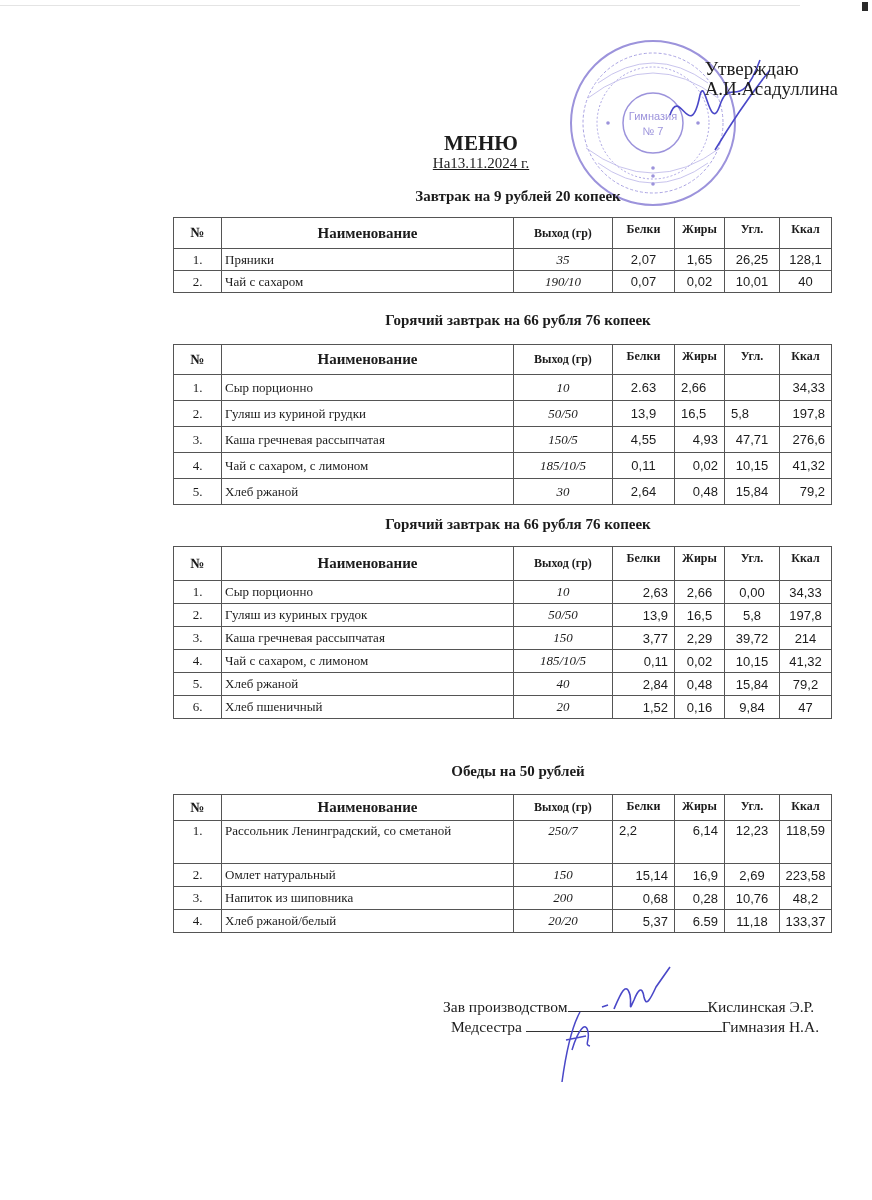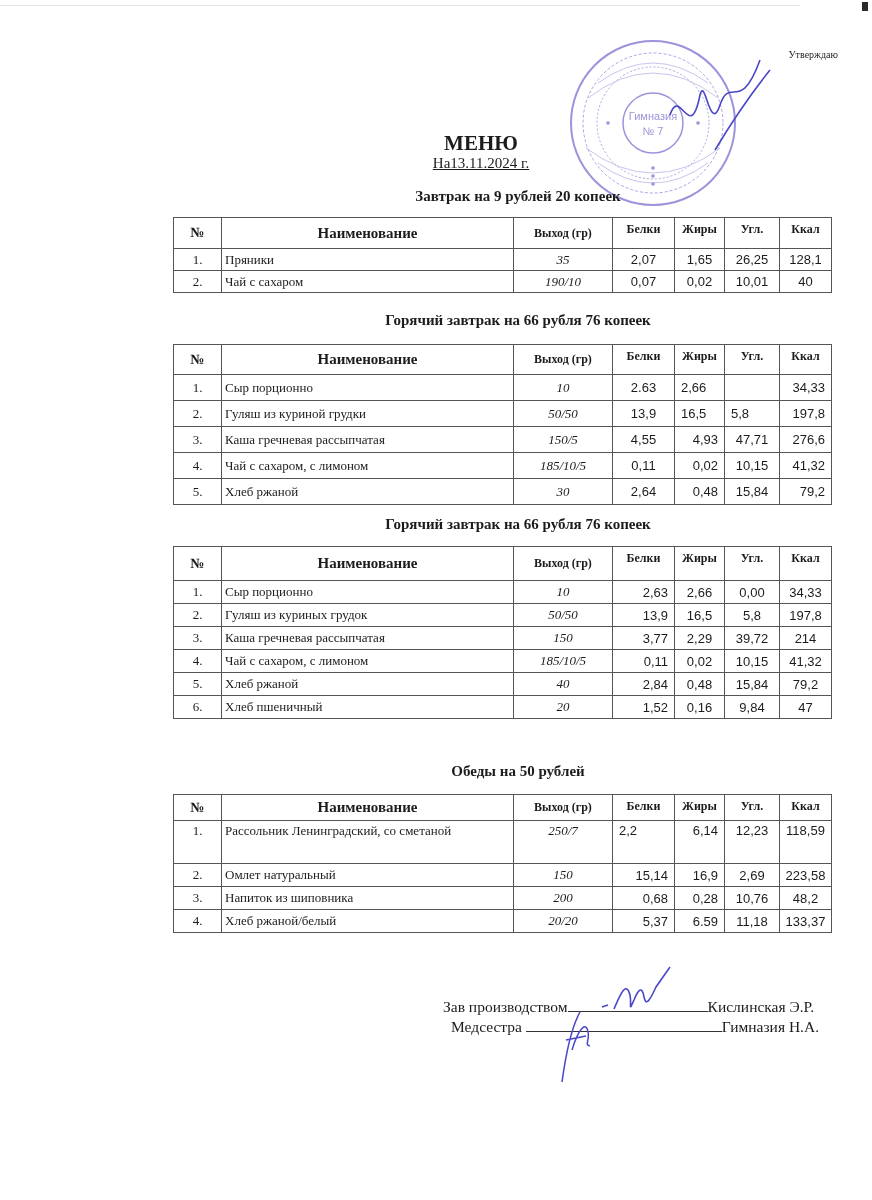--- a/index.html
+++ b/index.html
@@ -3,21 +3,21 @@
 <meta charset="utf-8">
 <style>
   html, body { margin: 0; padding: 0; }
   body {
     width: 872px; height: 1200px; position: relative; overflow: hidden;
     background: #ffffff; color: #1c1c1c;
     font-family: "Liberation Serif", "DejaVu Serif", serif;
   }
   .scan-line { position: absolute; left: 0; top: 5px; width: 800px; height: 1px; background: #e4e4e4; }
   .corner-mark { position: absolute; right: 4px; top: 2px; width: 6px; height: 9px; background: #2a2a2a; }
-  .approve { position: absolute; right: 34px; top: 45px; text-align: left; font-size: 10px; line-height: 20px; }
+  .approve { position: absolute; right: 34px; top: 59px; text-align: left; font-size: 19px; line-height: 20px; }
   .approve div { white-space: nowrap; }
   .stamp { position: absolute; left: 568px; top: 38px; width: 170px; height: 170px; opacity: 0.75; }
   .sig-director { position: absolute; left: 660px; top: 55px; width: 120px; height: 110px; }
   .title-block { position: absolute; left: 0; width: 100%; text-align: center; }
   .menu-title { top: 131px; font-weight: bold; font-size: 21px; left: 45px; }
   .menu-date { top: 155px; font-size: 15px; left: 45px; text-decoration: underline; }
   .section-title { font-weight: bold; font-size: 15px; left: 82px; }
   table.menu {
     position: absolute; left: 173px; width: 658px;
     border-collapse: collapse; table-layout: fixed;
@@ -74,20 +74,21 @@
       <circle cx="130" cy="85" r="1.8"></circle>
     </g>
 </svg>
 
 <svg class="sig-director" viewBox="0 0 120 110">
   <path d="M10 60 C20 30, 30 90, 40 40 C45 20, 50 80, 60 50 C70 20, 80 60, 100 5 M55 95 C70 70, 90 40, 110 15" fill="none" stroke="#4a48c8" stroke-width="1.6"></path>
 </svg>
 
 <div class="approve">
   <div>Утверждаю</div>
+  <div>А.И.Асадуллина</div>
 </div>
 
 <div class="title-block menu-title">МЕНЮ</div>
 <div class="title-block menu-date">На13.11.2024 г.</div>
 
 <div class="title-block section-title" style="top:188px">Завтрак на 9 рублей 20 копеек</div>
 <table class="menu t1">
   <colgroup>
       <col style="width:48px">
       <col style="width:292px">

